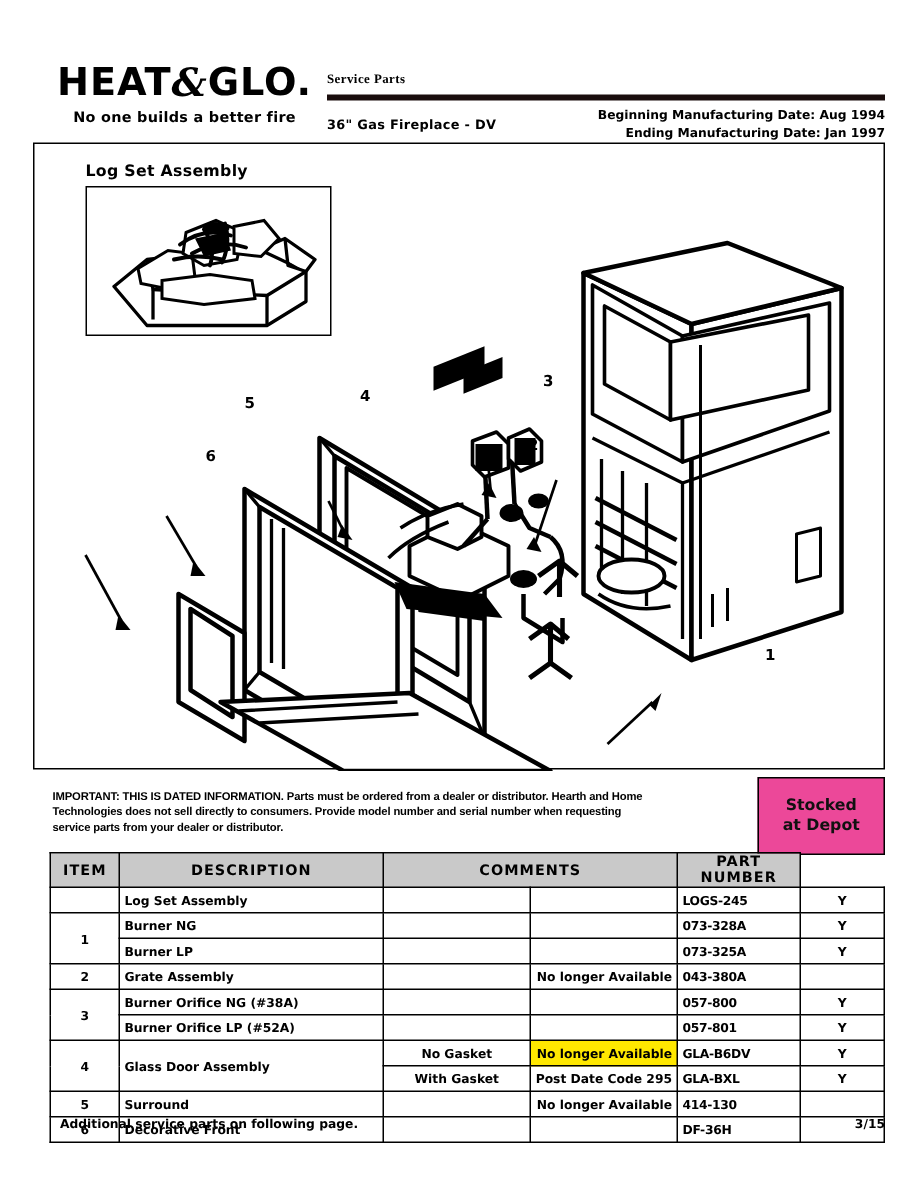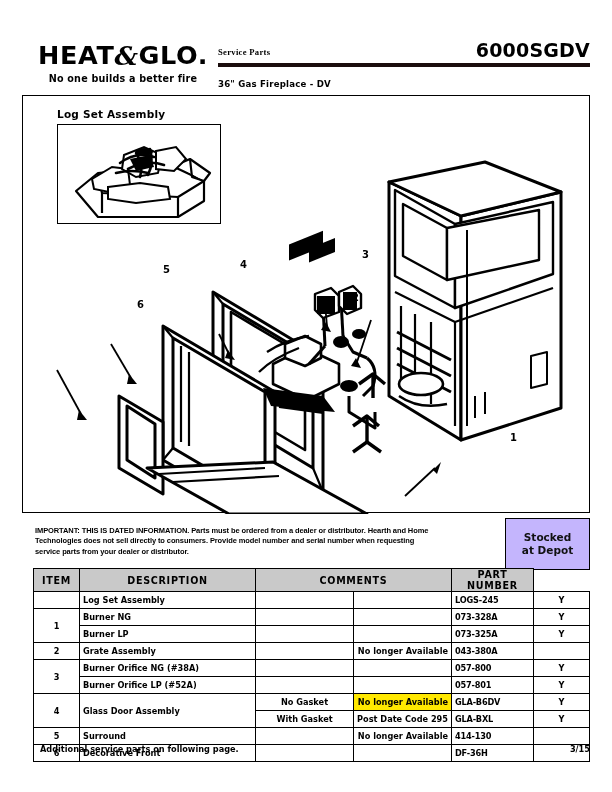--- a/index.html
+++ b/index.html
@@ -144,21 +144,21 @@
     font-weight: bold;
     font-size: 7.5px;
     line-height: 10.4px;
     letter-spacing: -0.1px;
   }
   .depot-head {
     position: absolute;
     left: 505px; top: 518px;
     width: 85px;
     height: 52px;
-    background: #c4b5fd;
+    background: #ec4899;
     border: 1.5px solid #000;
     box-sizing: border-box;
     display: flex;
     align-items: center;
     justify-content: center;
     text-align: center;
     font-family: "DejaVu Sans", sans-serif;
     font-weight: bold;
     font-size: 10.5px;
     line-height: 13px;
@@ -220,24 +220,25 @@
 <div class="page">
 
   <div class="header">
 
     <div class="brand">
       <div class="brand-word"><span>HEAT</span><span class="amp">&amp;</span><span>GLO.</span></div>
       <div class="brand-tag">No one builds a better fire</div>
     </div>
 
     <div class="hdr-left">Service Parts</div>
-    <div class="hdr-model">6000SGDV</div>
     <div class="hdr-rule"></div>
     <div class="hdr-sub">36" Gas Fireplace - DV</div>
     <div class="hdr-dates">
+      <div>Beginning Manufacturing Date: Aug 1994</div>
+      <div>Ending Manufacturing Date: Jan 1997</div>
     </div>
   </div>
 
   <div class="diagram-box">
 
     <div class="logset-title">Log Set Assembly</div>
 
     <div class="logset-frame">
       <svg class="art" width="164" height="100" viewBox="0 0 164 100">
         <g fill="none" stroke="#000" stroke-width="2.2" stroke-linejoin="round">

